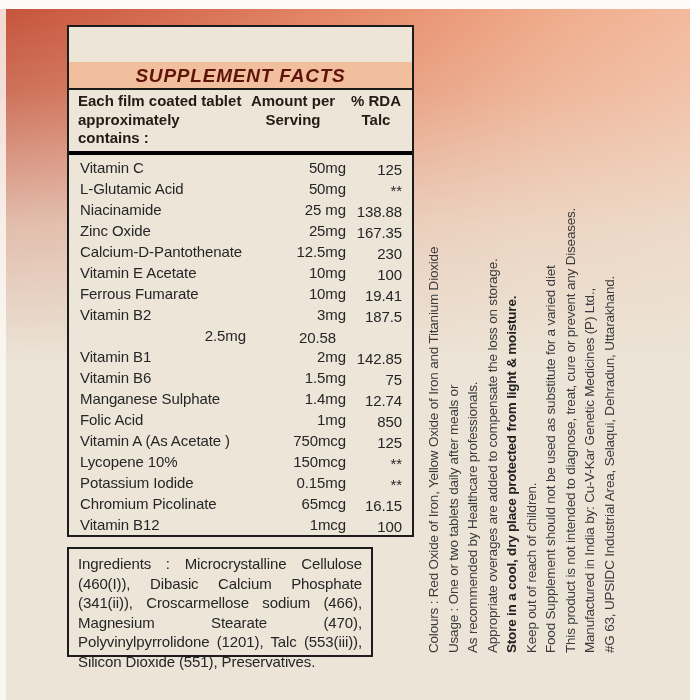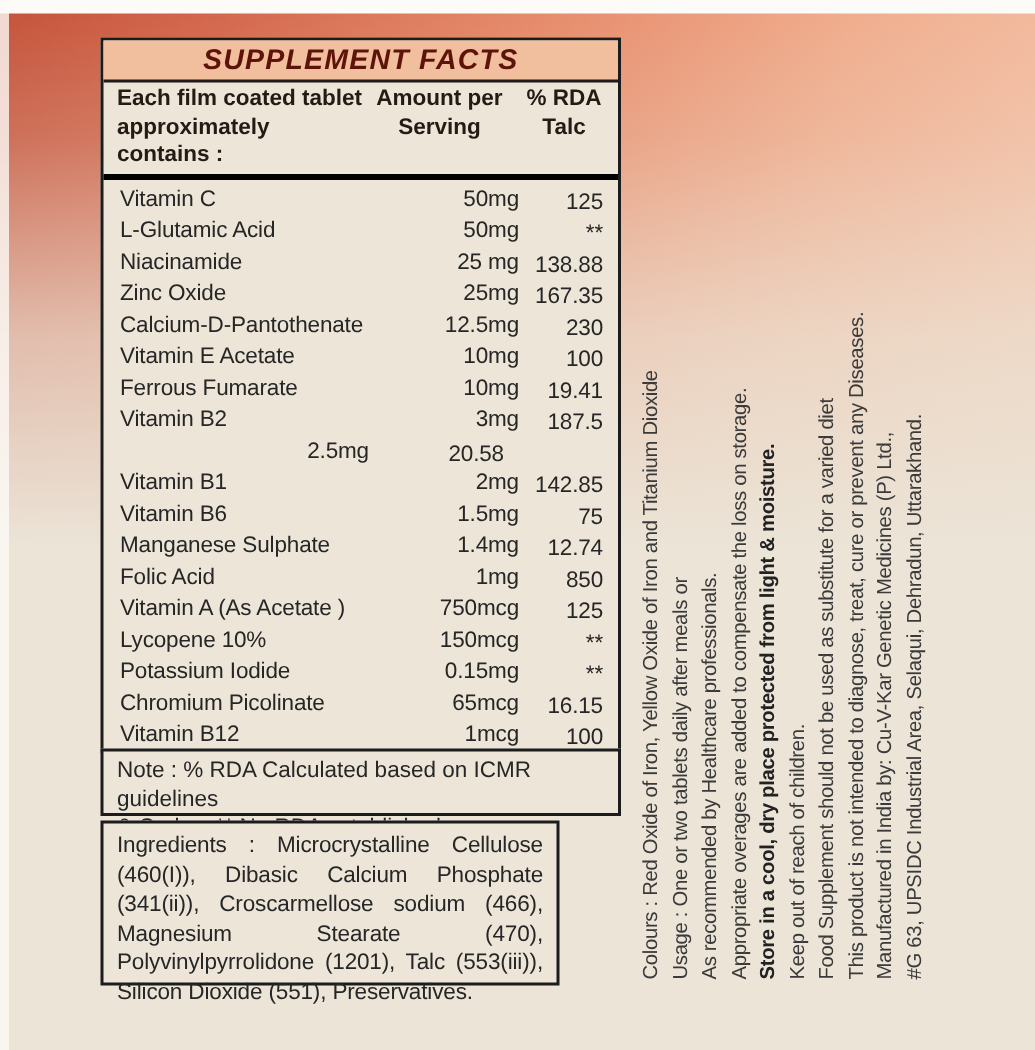--- a/index.html
+++ b/index.html
@@ -18,21 +18,21 @@
   .left-strip{ position:absolute; top:0; left:0; width:6px; height:100%; background:rgba(252,250,246,0.8); }
 
   
   .panel{
     position:absolute; left:67px; top:25px; width:347px;
     border:2.5px solid #1c1c1c; background:#ece5d8; color:#262626;
   }
   .title{
     background:#f1bf9d; color:#5e130a; text-align:center;
     font-weight:bold; font-style:italic; font-size:19px; letter-spacing:0.8px;
-    padding:3px 0 2px; border-bottom:2px solid #1c1c1c; line-height:21px;
+    padding:3px 0 2px; border-bottom:2px solid #1c1c1c; line-height:21px;margin-top:35px;
   }
   .serving{
     background:#2a1c13; color:#f4ead8; font-weight:bold; font-size:15px;
     padding:2px 0 2px 10px; line-height:17px;
   }
   .thead{
     display:grid; grid-template-columns:1fr 102px 68px;
     border-bottom:4px solid #000000; font-weight:bold; font-size:15px;
     color:#241b14; padding:2px 0 3px;
   }
@@ -188,24 +188,20 @@
           <div class="cell-rda">16.15</div>
         </div>
         <div class="row">
           <div class="cell-name">Vitamin B12</div>
           <div class="cell-amt">1mcg</div>
           <div class="cell-rda">100</div>
         </div>
       </div>
   </div>
 
-  <div class="note">
-    <div>Note : % RDA Calculated based on ICMR guidelines</div>
-    <div>&amp; Codex. ** No RDA established</div>
-  </div>
 
   <div class="ingredients">Ingredients : Microcrystalline Cellulose (460(I)), Dibasic Calcium Phosphate (341(ii)), Croscarmellose sodium (466), Magnesium Stearate (470), Polyvinylpyrrolidone (1201), Talc (553(iii)), Silicon Dioxide (551), Preservatives.</div>
 
 
   <div class="vwrap">
     <div class="vinner" id="vlines">
         <div class="vline">Colours : Red Oxide of Iron, Yellow Oxide of Iron and Titanium Dioxide</div>
         <div class="vline">Usage : One or two tablets daily after meals or</div>
         <div class="vline">As recommended by Healthcare professionals.</div>
         <div class="vline">Appropriate overages are added to compensate the loss on storage.</div>

